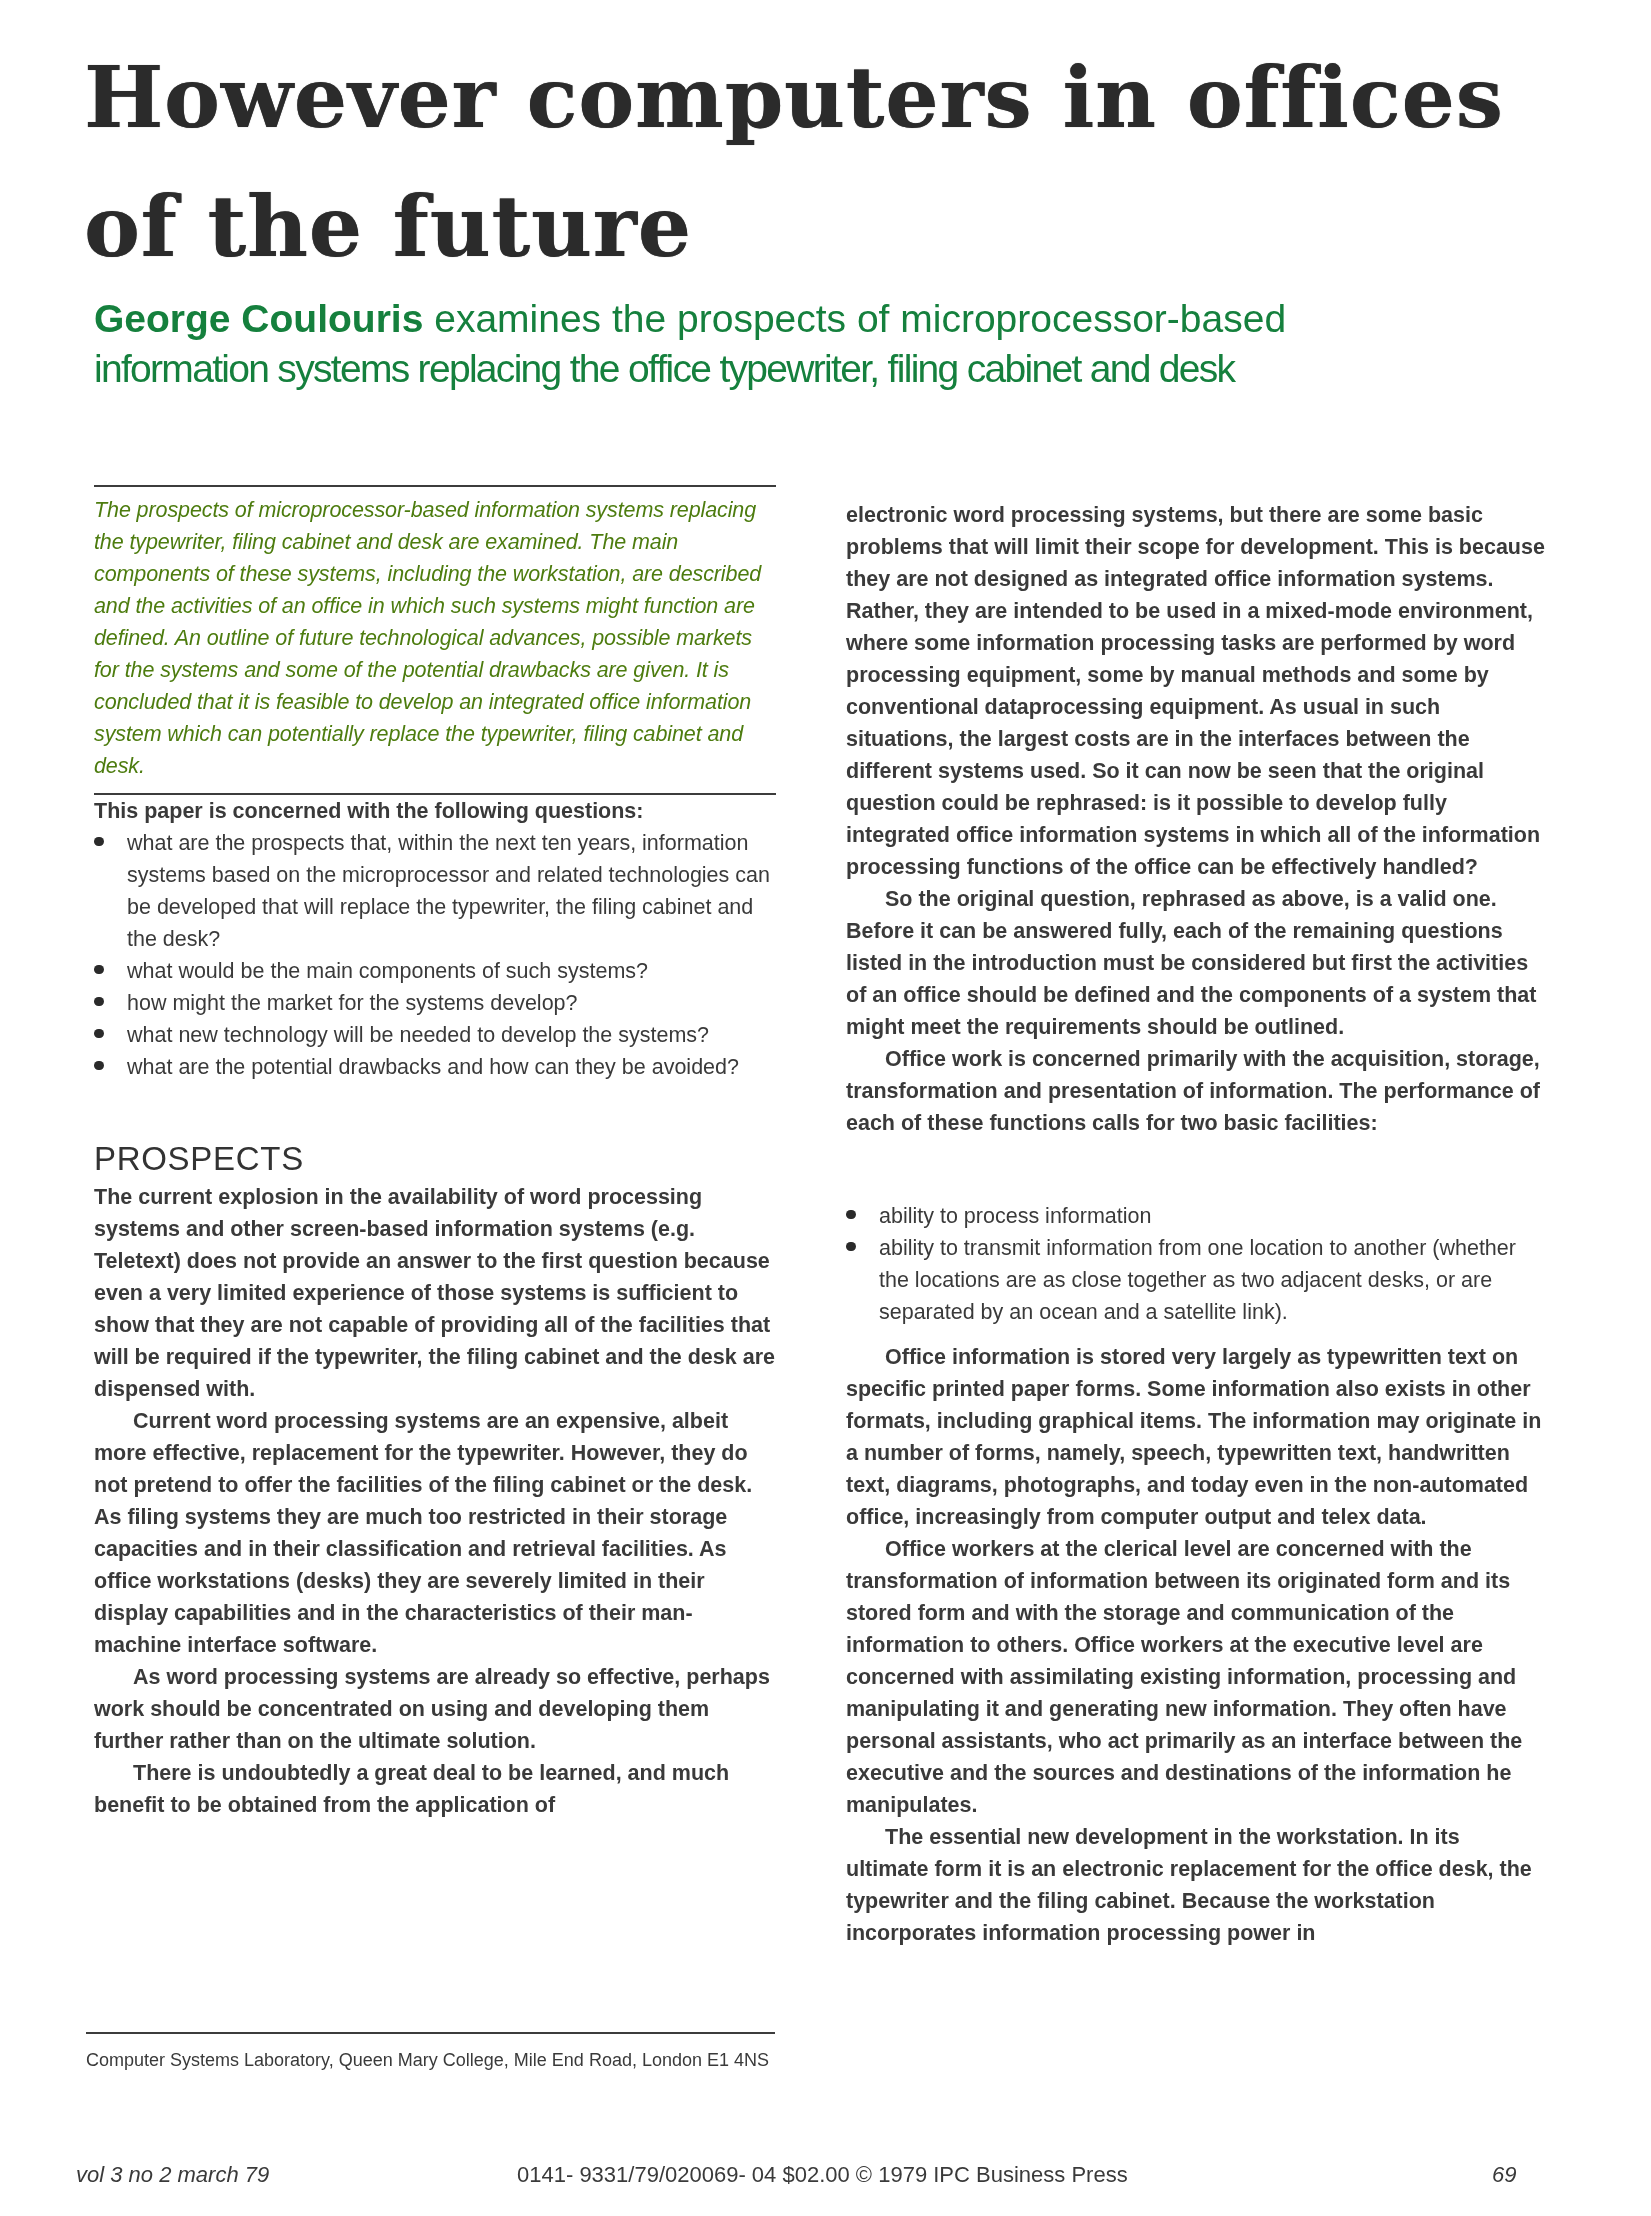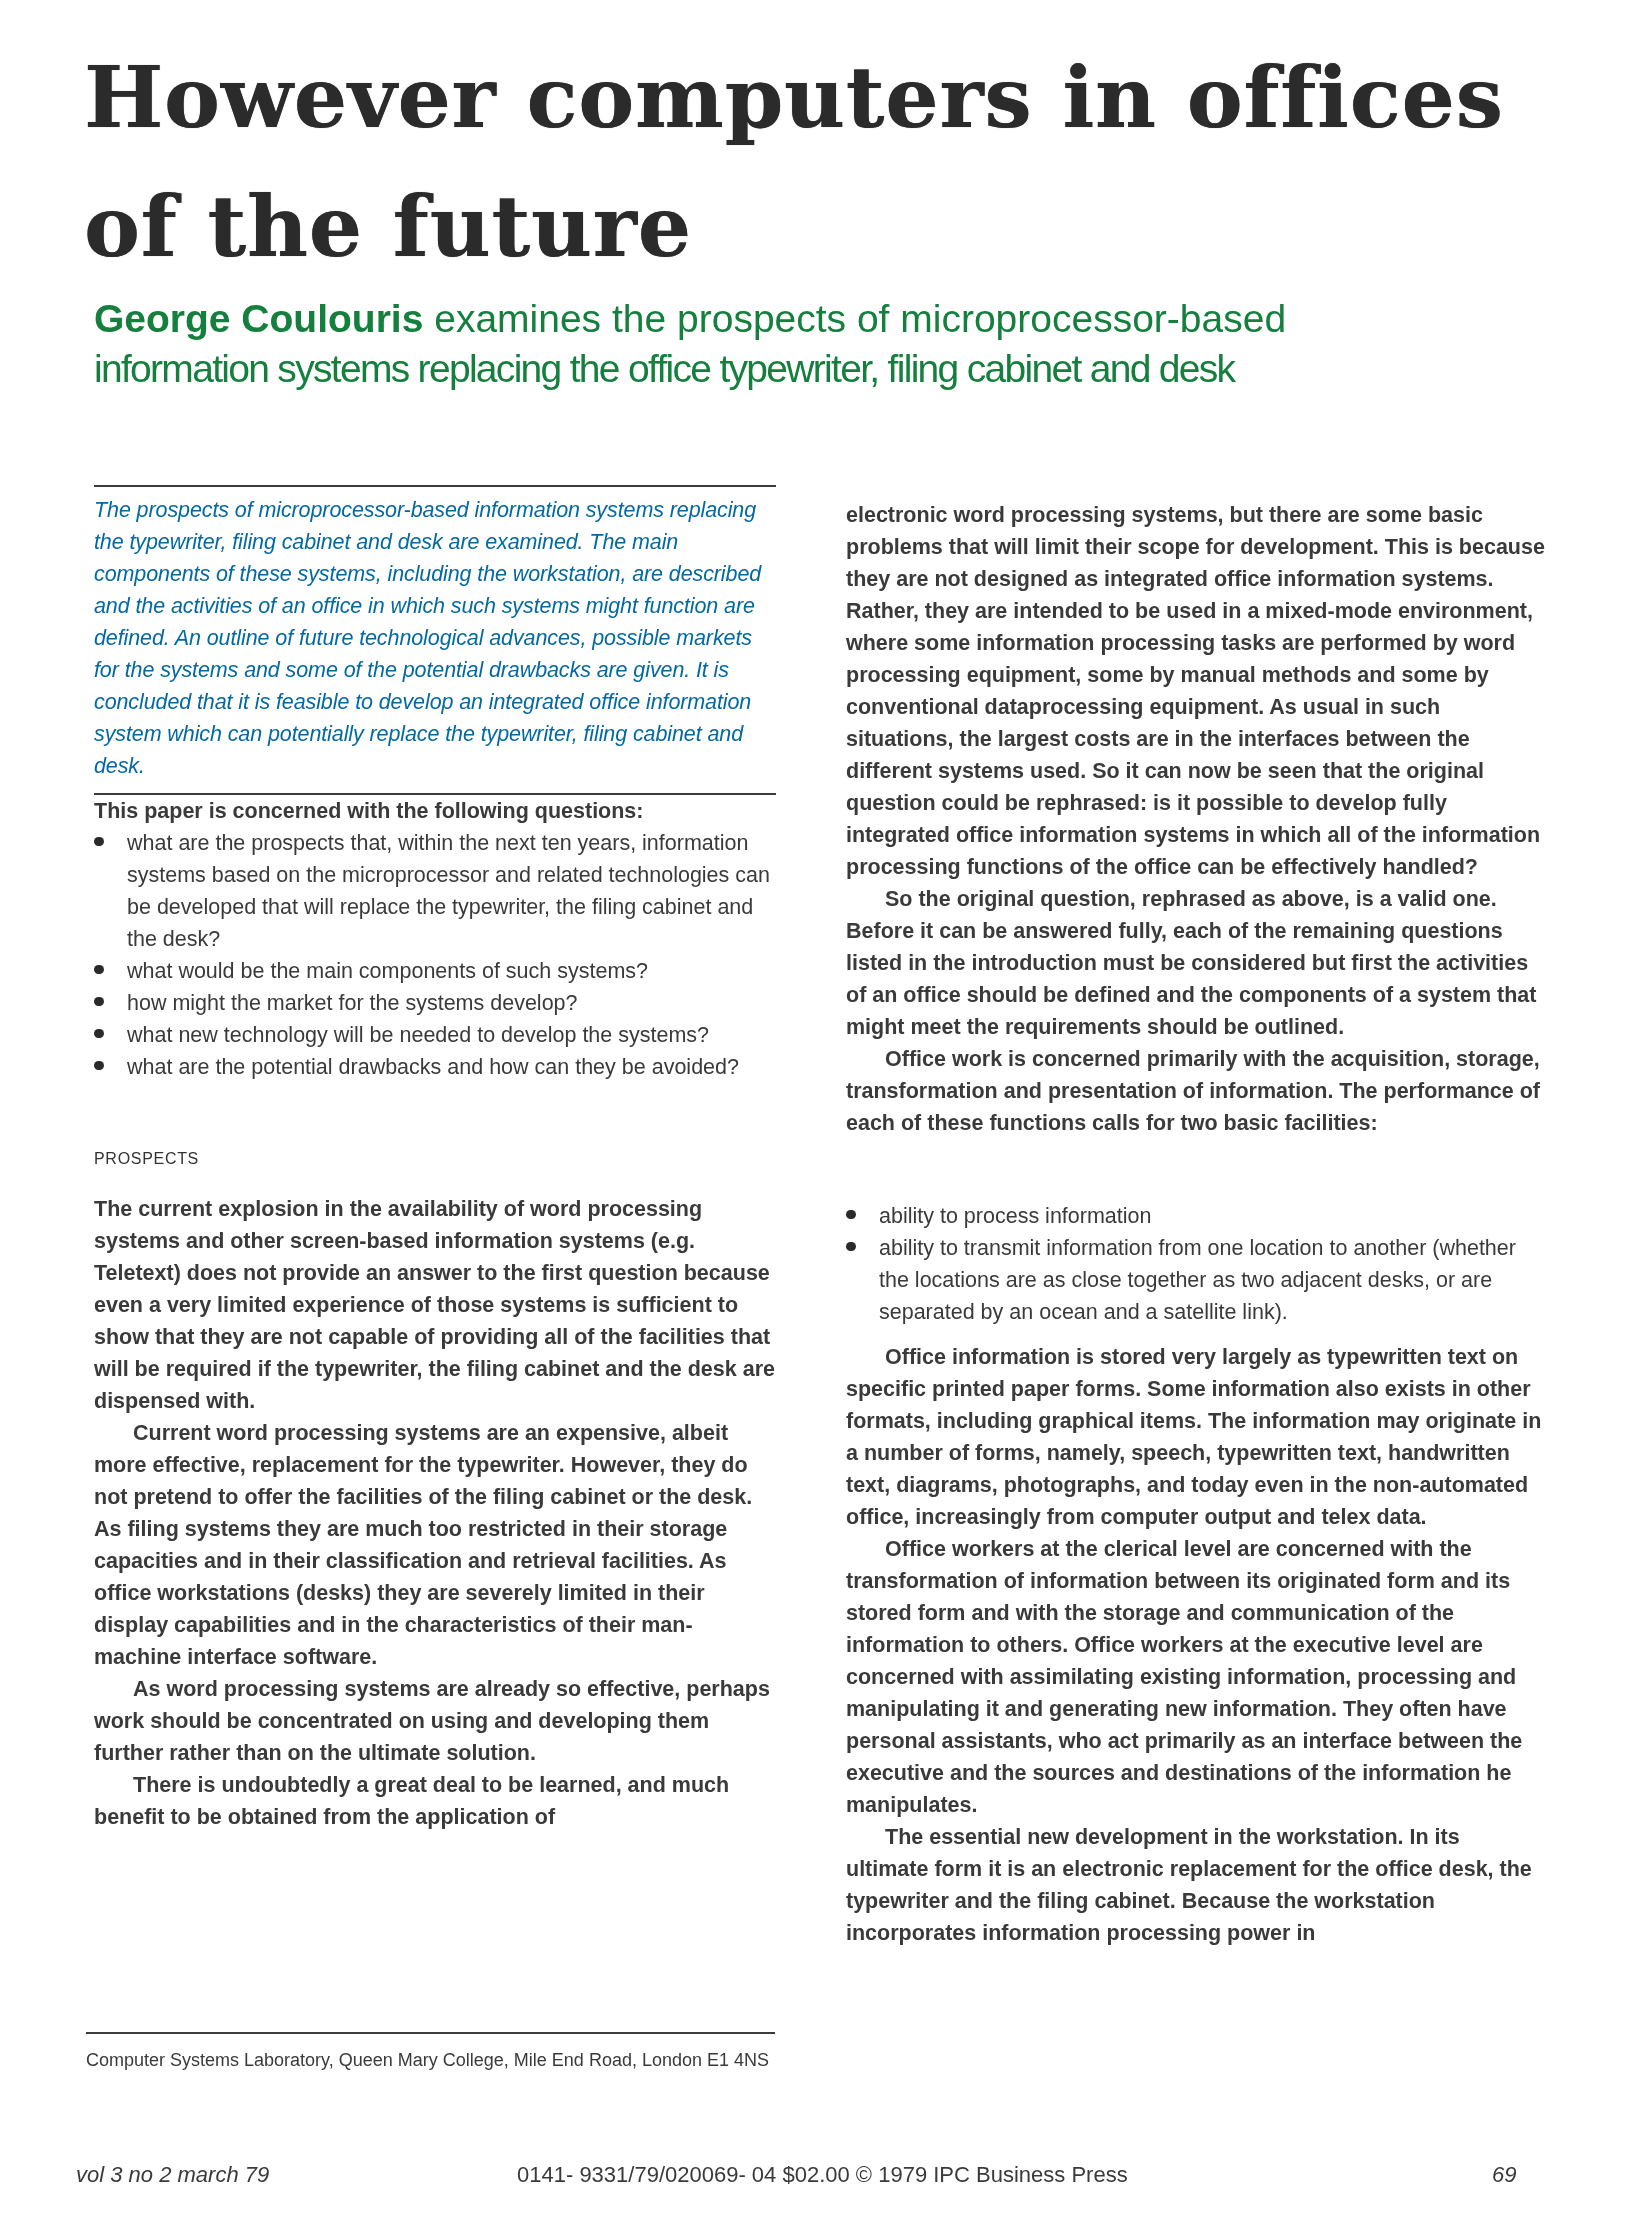--- a/index.html
+++ b/index.html
@@ -21,33 +21,33 @@
     }
     .subtitle .author { font-weight: bold; }
     .subtitle .line2 { letter-spacing: -1.7px; display: block; }
 
     .col { position: absolute; font-size: 21.5px; line-height: 32px; color: #3a3a3a; }
     .col-left { left: 94px; top: 485px; width: 682px; }
     .col-right { left: 846px; top: 499px; width: 700px; }
 
     .rule { border: 0; border-top: 2.1px solid #3c3c3c; margin: 0; }
     .abstract {
-      font-style: italic; font-size: 21.5px; line-height: 32px; color: #0369a1;
+      font-style: italic; font-size: 21.5px; line-height: 32px; color: #4d7c0f;
       margin: 7px 0 11px 0; letter-spacing: -0.1px;
     }
     .intro { margin-top: 78px; margin-bottom: 7px; }
     ul.bullets { list-style: none; margin: 0; padding: 0; }
     ul.bullets li { position: relative; padding-left: 33px; }
     ul.bullets li .bullet {
       position: absolute; left: 0; top: 9.7px; width: 9.7px; height: 9.7px;
       border-radius: 50%; background: #2a2a2a;
     }
     .section-head {
-      font-size: 16px; letter-spacing: 0.7px; color: #333;
-      margin: 60px 0 18px 0; font-weight: normal;
+      font-size: 33px; letter-spacing: 0.7px; color: #333;
+      margin: 60px 0 6px 0; font-weight: normal;
     }
     p.para { margin: 0; text-indent: 0; font-weight: bold; }
     p.para.indent { text-indent: 39px; }
 
     .footnote { position: absolute; left: 86px; top: 2032px; width: 693px; }
     .footnote .rule { width: 689px; border-top-width: 2.1px; margin-bottom: 12.5px; }
     .footnote-text { font-size: 18px; line-height: 26px; color: #3a3a3a; }
 
     .gap-before-list { height: 61px; }
     .gap-small { height: 12.5px; }

